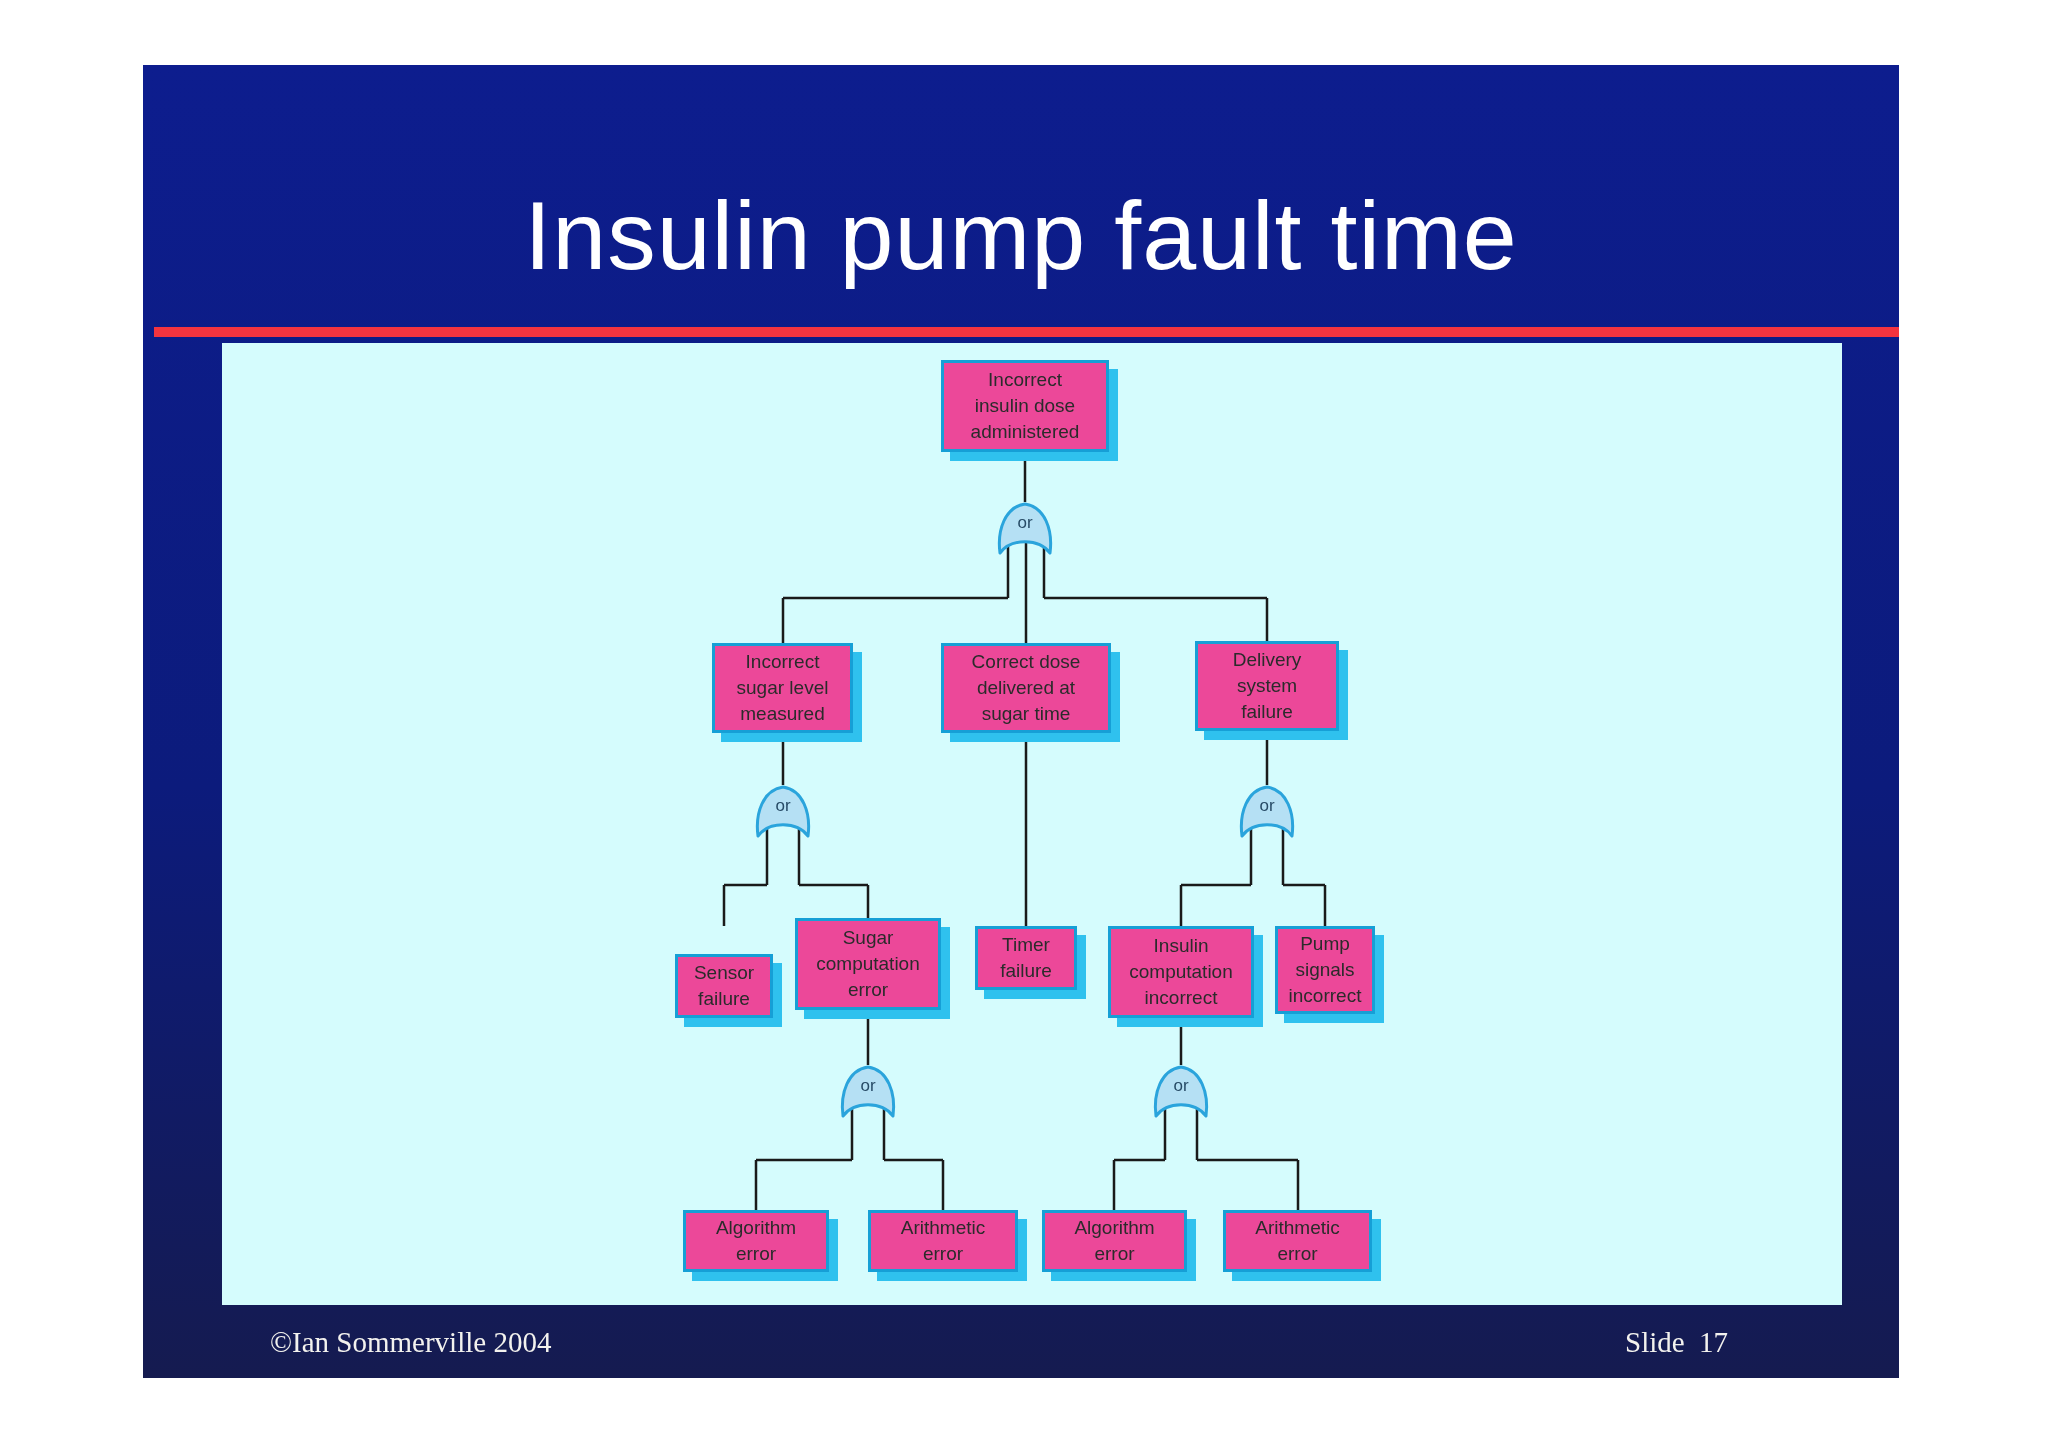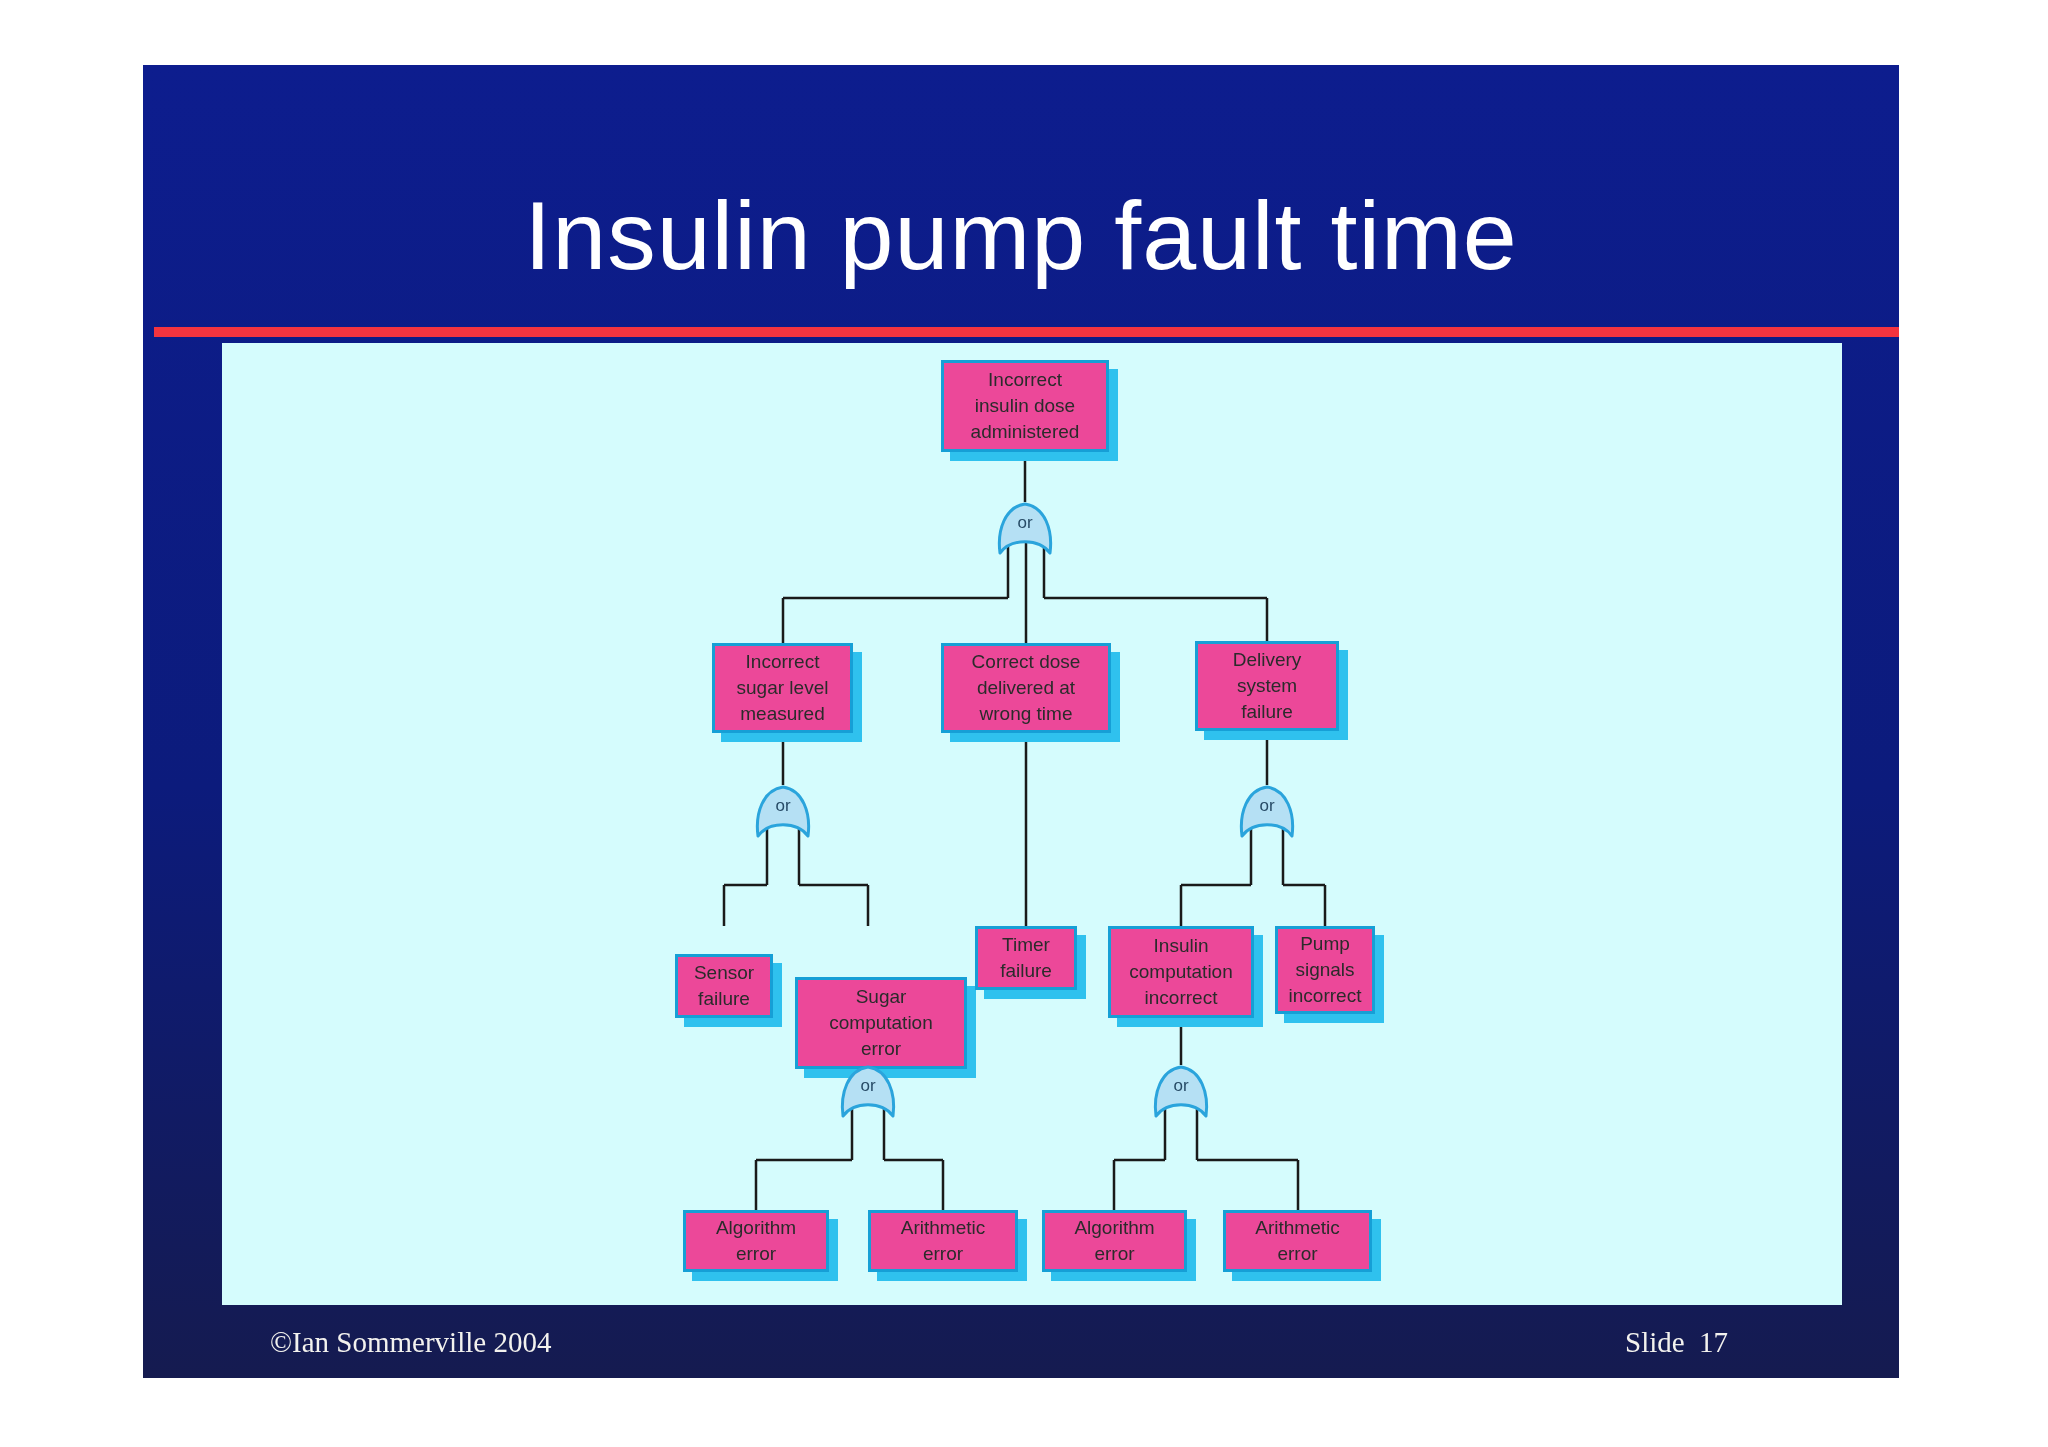--- a/index.html
+++ b/index.html
@@ -60,27 +60,27 @@
   </svg>
 
   <div class="node" style="left:941px;top:360px;width:168px;height:92px">Incorrect
 insulin dose
 administered</div>
   <div class="node" style="left:712px;top:643px;width:141px;height:90px">Incorrect
 sugar level
 measured</div>
   <div class="node" style="left:941px;top:643px;width:170px;height:90px">Correct dose
 delivered at
-wrong time</div>
+sugar time</div>
   <div class="node" style="left:1195px;top:641px;width:144px;height:90px">Delivery
 system
 failure</div>
   <div class="node" style="left:675px;top:954px;width:98px;height:64px">Sensor
 failure</div>
-  <div class="node" style="left:795px;top:977px;width:172px;height:92px">Sugar
+  <div class="node" style="left:795px;top:918px;width:146px;height:92px">Sugar
 computation
 error</div>
   <div class="node" style="left:975px;top:926px;width:102px;height:64px">Timer
 failure</div>
   <div class="node" style="left:1108px;top:926px;width:146px;height:92px">Insulin
 computation
 incorrect</div>
   <div class="node" style="left:1275px;top:926px;width:100px;height:88px">Pump
 signals
 incorrect</div>

